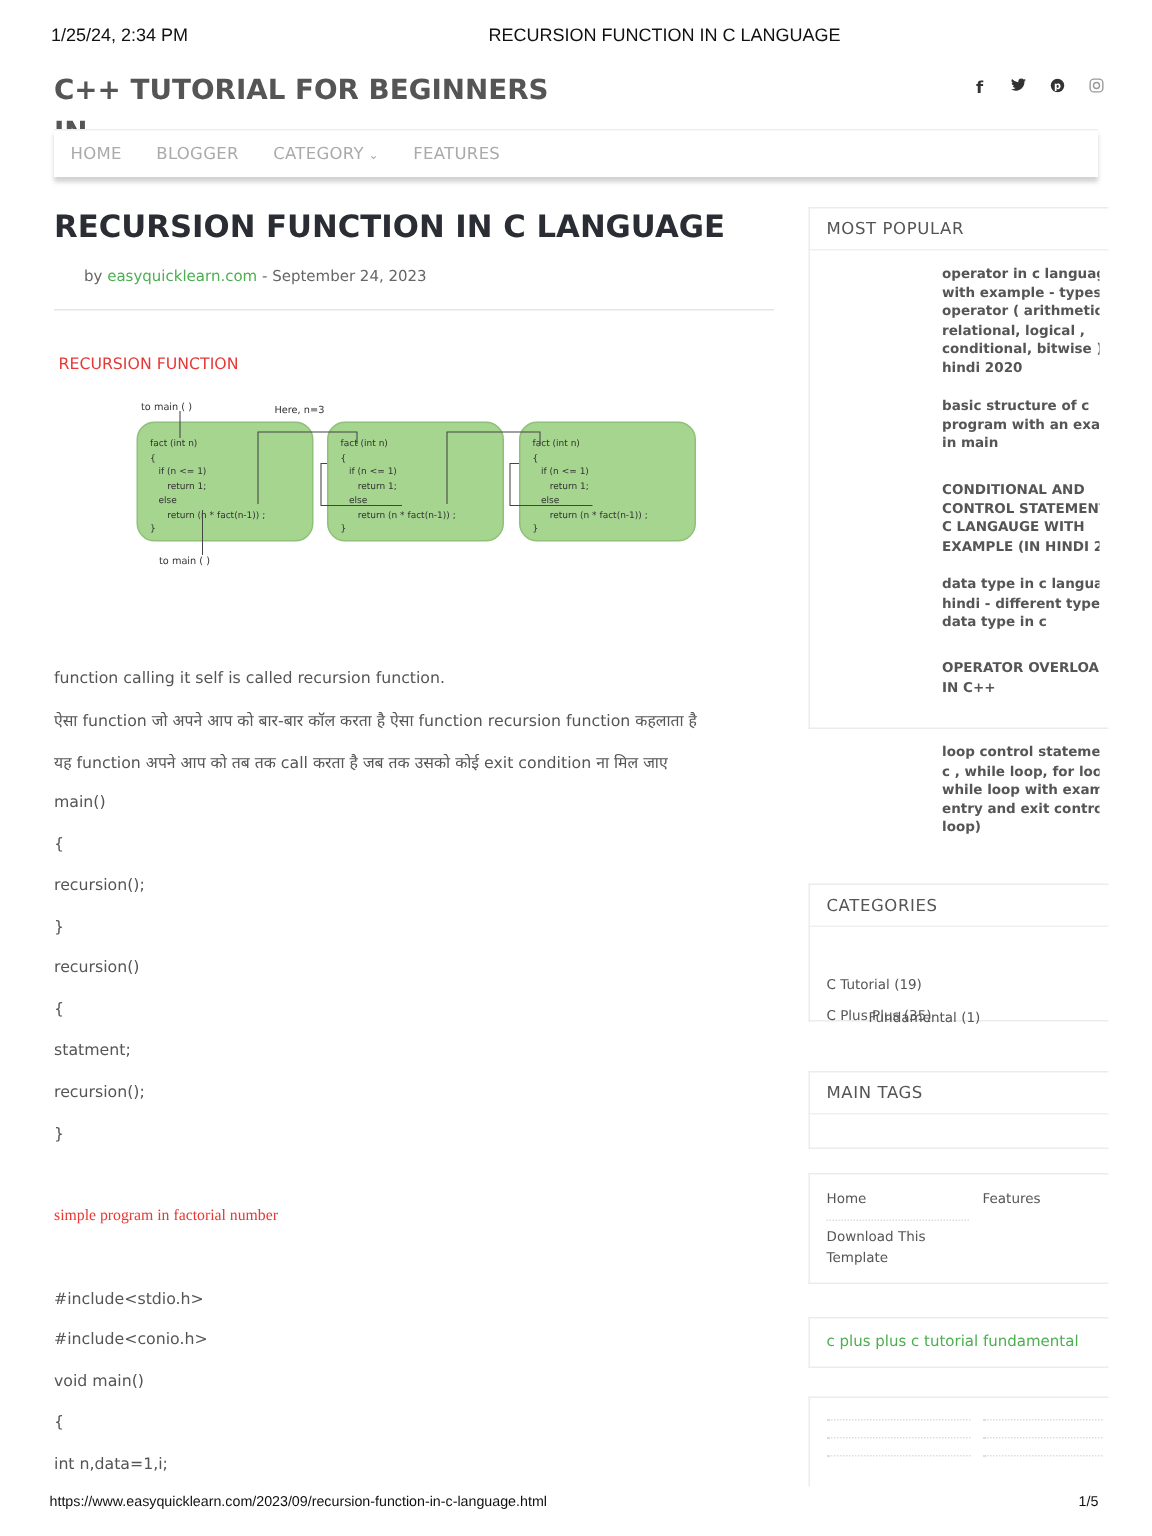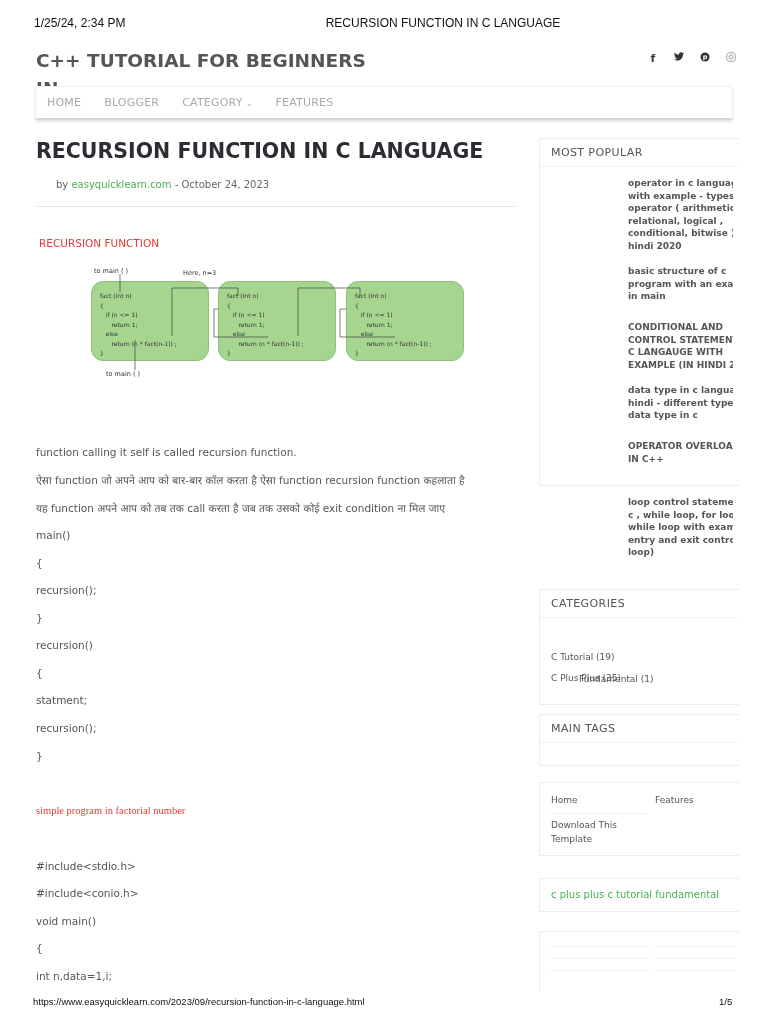--- a/index.html
+++ b/index.html
@@ -82,21 +82,21 @@
 <div class="navbar">
   <span class="nav-item">HOME</span>
   <span class="nav-item">BLOGGER</span>
   <span class="nav-item"><span>CATEGORY</span><span class="chev">⌄</span></span>
   <span class="nav-item">FEATURES</span>
 </div>
 
 <h1 class="post-title">RECURSION FUNCTION IN C LANGUAGE</h1>
 <div class="byline">
   <span>by</span>
-  <span class="author">easyquicklearn.com</span><span> - </span><span>October 24, 2023</span>
+  <span class="author">easyquicklearn.com</span><span> - </span><span>September 24, 2023</span>
 </div>
 <div class="title-divider"></div>
 
 <div class="section-red">RECURSION FUNCTION</div>
 
 <div class="diagram">
   <span class="diag-label" style="left:4px; top:3px;">to main ( )</span>
   <span class="diag-label" style="left:93px; top:5px;">Here, n=3</span>
   <div class="fbox" style="left:1px;">
       <pre>fact (int n)
@@ -180,21 +180,21 @@
 data type in c</div>
   <div class="popular-item" style="top:301px;">OPERATOR OVERLOAD
 IN C++</div>
   <div class="popular-item" style="top:357px;">loop control statement
 c , while loop, for loop
 while loop with example
 entry and exit control
 loop)</div>
 </div>
 
-<div class="sidebar-box" style="top:589px; height:116px;">
+<div class="sidebar-box" style="top:589px; height:92px;">
   <div class="widget-title">CATEGORIES</div>
   <div class="cat-item" style="top:40px;margin-top:43px;"><span>C Plus Plus</span> <span>(35)</span></div>
   <div class="cat-item" style="top:62px;"><span>C Tutorial</span> <span>(19)</span></div>
   <div class="cat-item" style="top:84px;padding-left:28px;"><span>Fundamental</span> <span>(1)</span></div>
 </div>
 
 <div class="sidebar-box" style="top:714px; height:52px;">
   <div class="widget-title">MAIN TAGS</div>
 </div>
 

